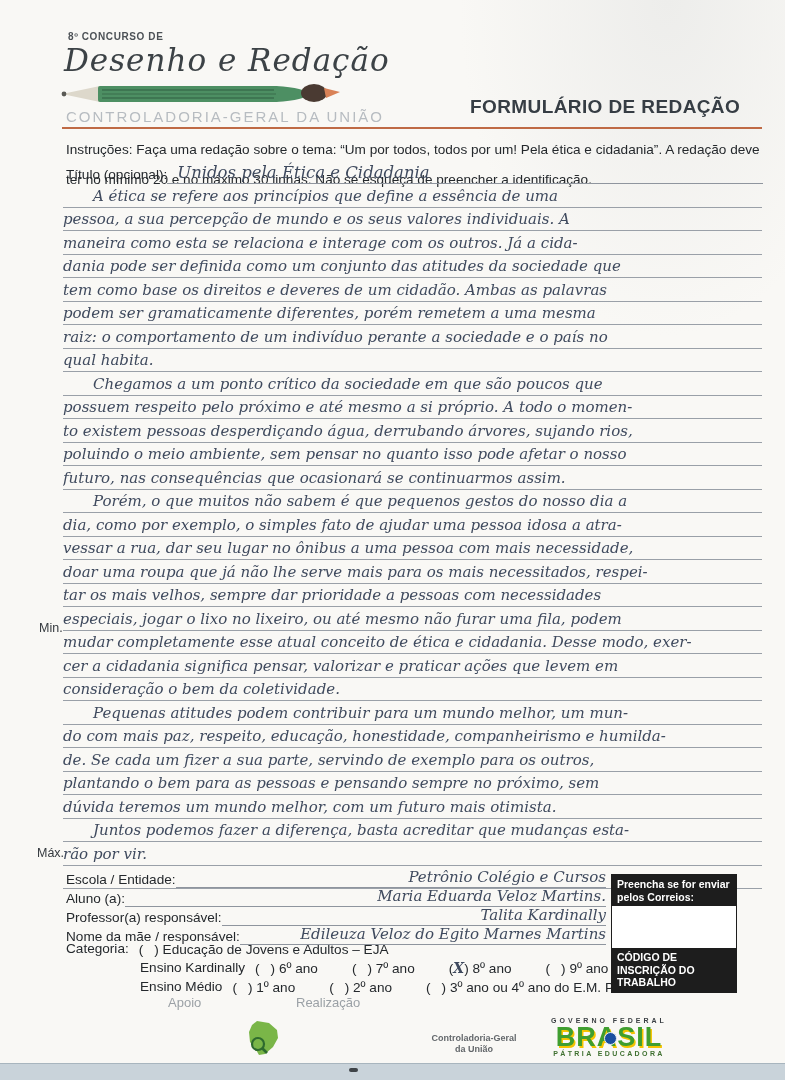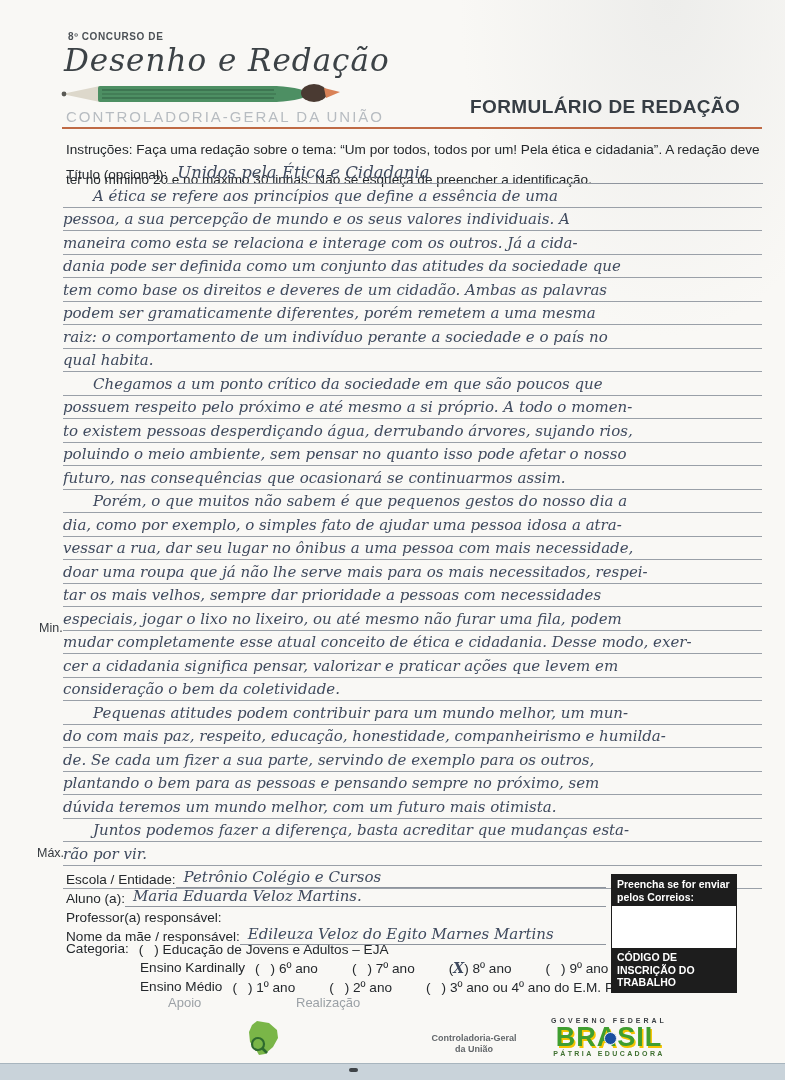--- a/index.html
+++ b/index.html
@@ -176,31 +176,32 @@
       <div class="essay-row">
         <span class="essay-text hand">rão por vir.</span>
       </div>
       <div class="essay-row">
         <span class="essay-text hand"></span>
       </div>
     </div>
   <div class="abs margin-label" style="left:39px;top:621px;">Min.</div>
   <div class="abs margin-label" style="left:37px;top:846px;">Máx.</div>
 
-  <div class="abs" style="left:66px;top:869px;">
+  <div class="abs" style="left:66px;top:869px;text-align:right;">
       <div class="id-row">
         <span class="id-label">Escola / Entidade:</span>
         <span class="id-value hand">Petrônio Colégio e Cursos</span>
       </div>
       <div class="id-row">
         <span class="id-label">Aluno (a):</span>
         <span class="id-value hand">Maria Eduarda Veloz Martins.</span>
       </div>
       <div class="id-row">
         <span class="id-label">Professor(a) responsável:</span>
+        <span class="id-value hand">Talita Kardinally</span>
       </div>
       <div class="id-row">
         <span class="id-label">Nome da mãe / responsável:</span>
         <span class="id-value hand">Edileuza Veloz do Egito Marnes Martins</span>
       </div>
     </div>
   <div class="abs" style="left:66px;top:939px;">
       <div class="cat-row">
         <span class="cat-prefix">Categoria:</span>
         <span class="opt"><span>(</span><span class="optx hand">&nbsp;</span><span>)&nbsp;</span><span>Educação de Jovens e Adultos – EJA</span></span>

